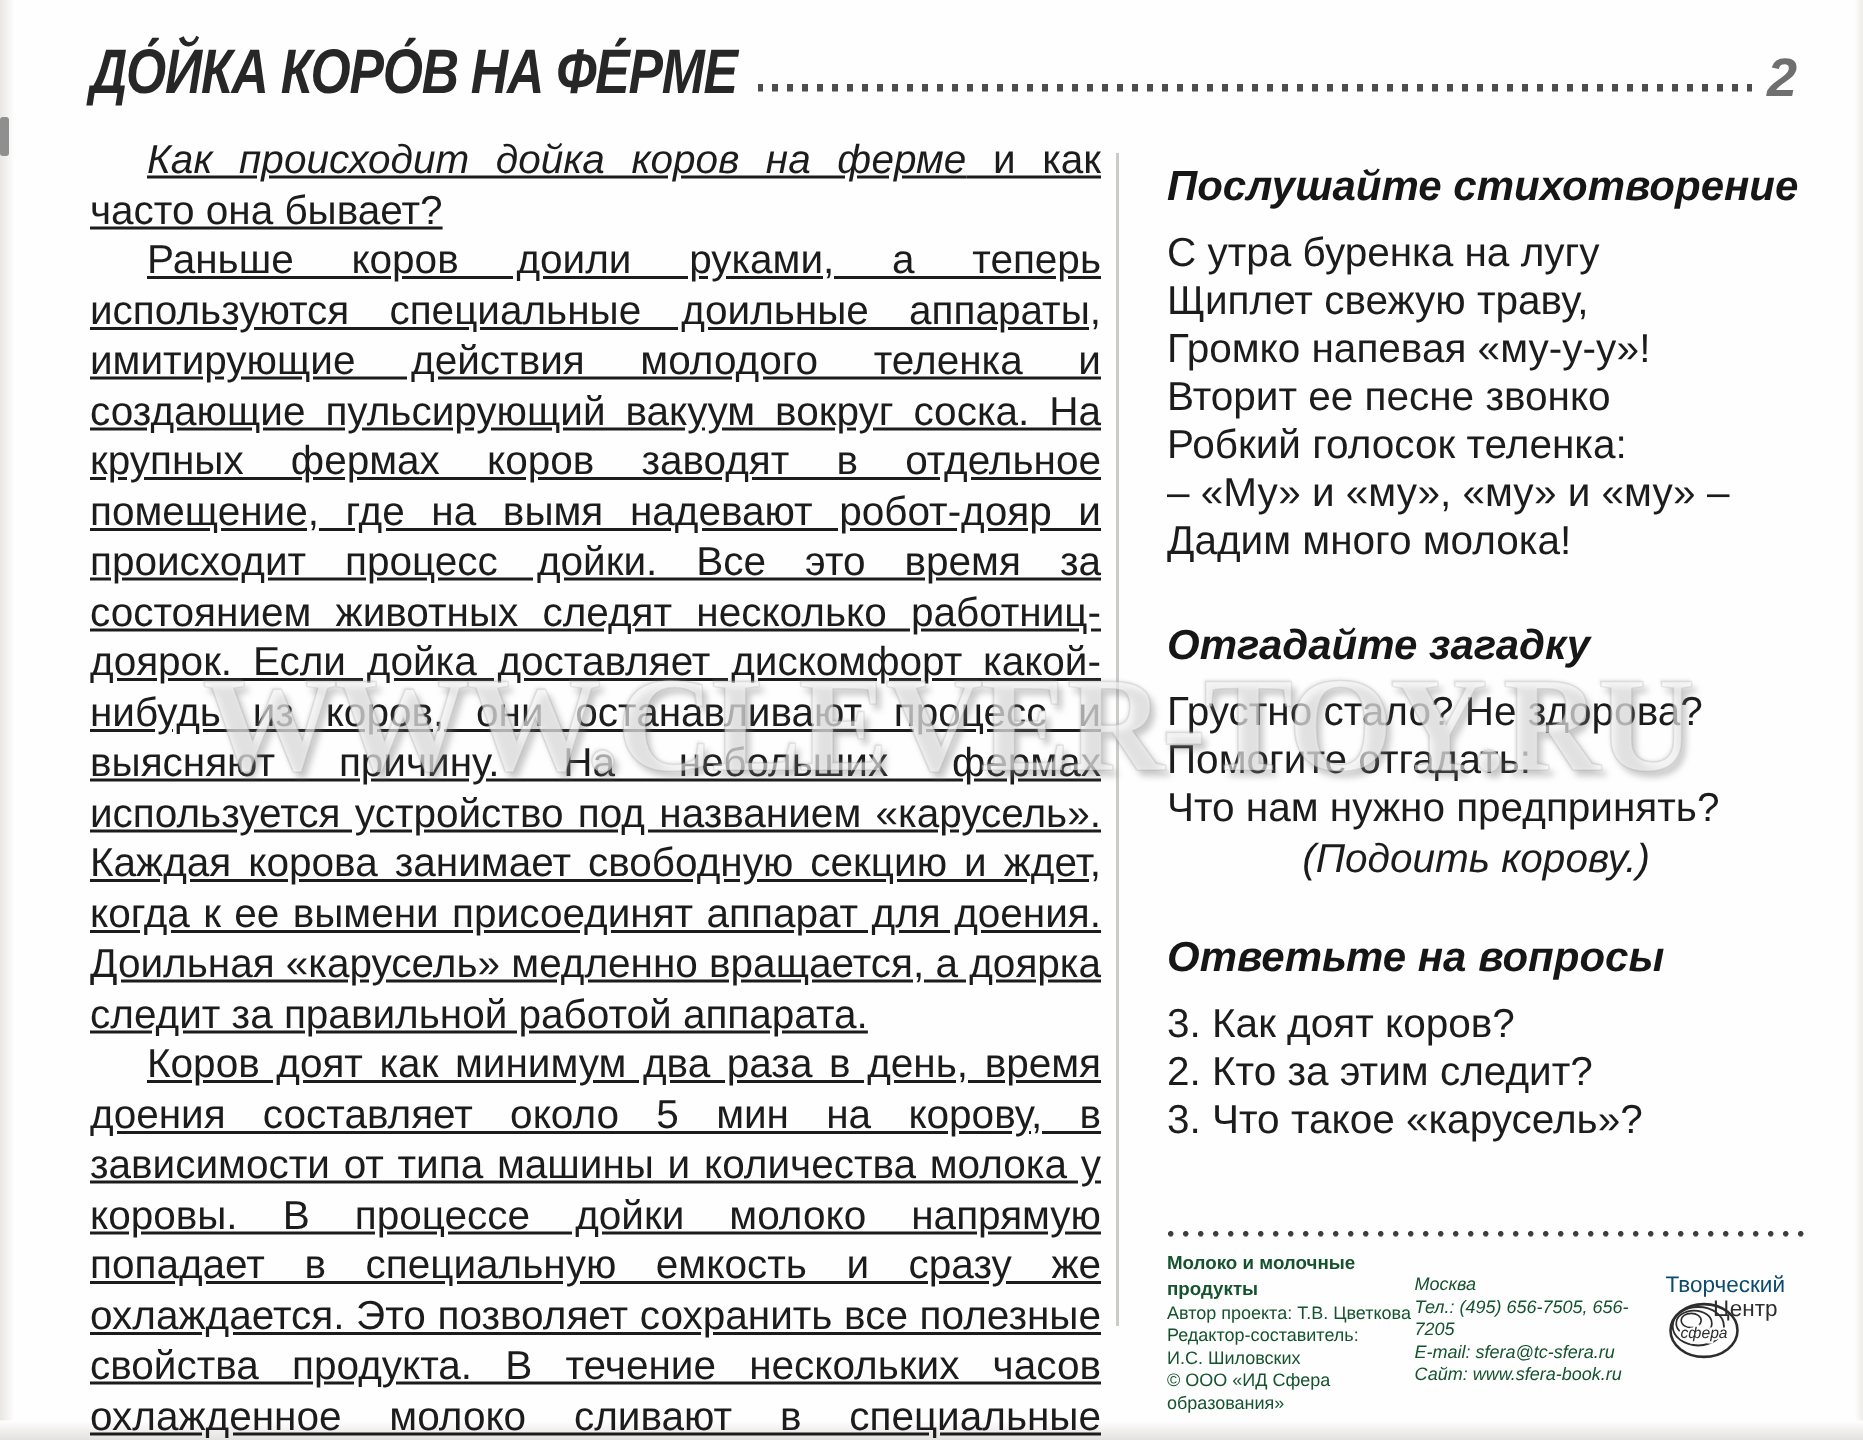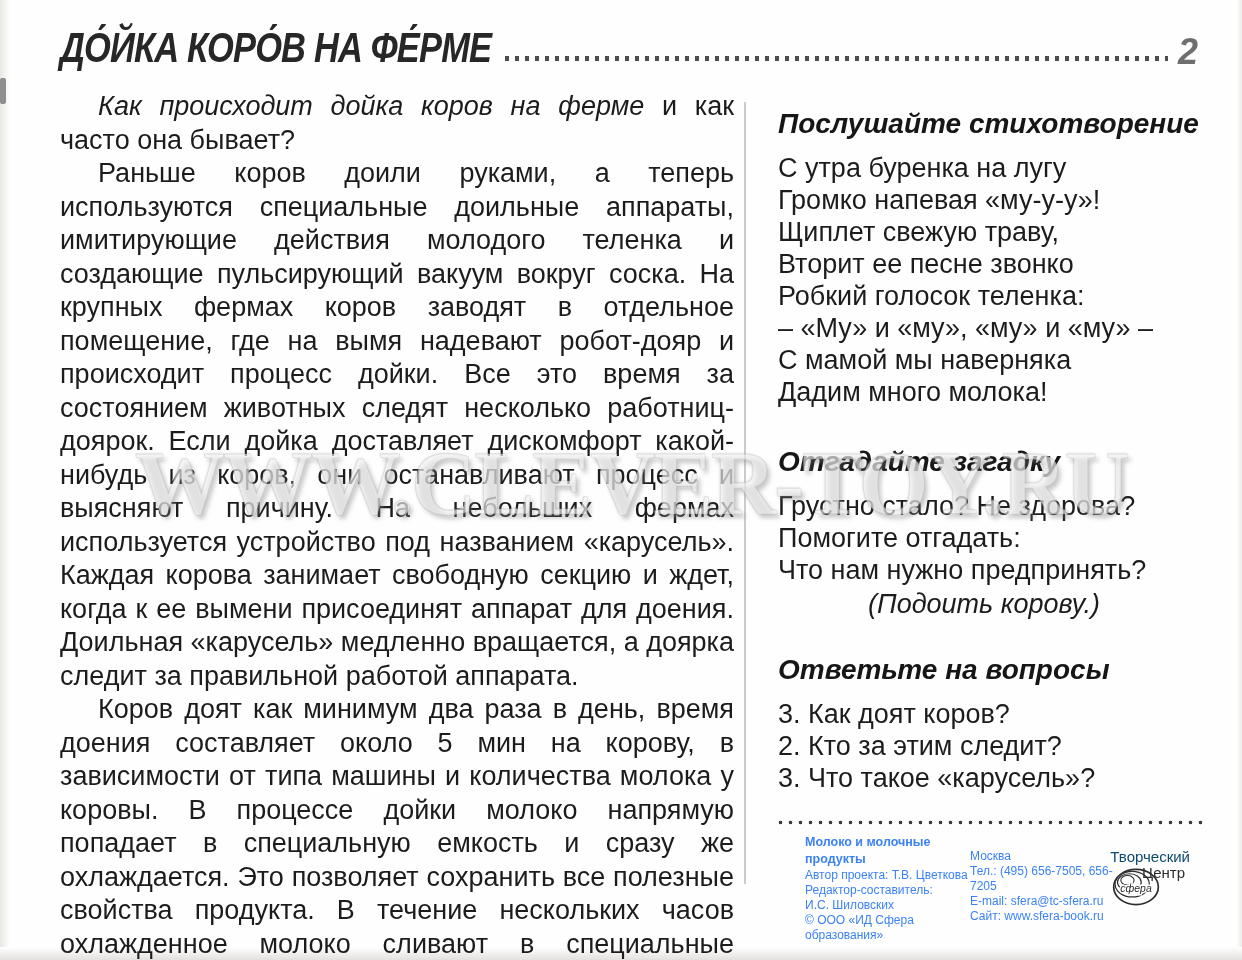--- a/index.html
+++ b/index.html
@@ -29,21 +29,21 @@
     transform:scaleX(0.82); transform-origin:left bottom;
   }
   .leader { flex:1 1 auto; height:5px; margin:0 10px 9px 14px;
     background-image:repeating-linear-gradient(to right,#4d4d4d 0 4px,transparent 4px 10px); }
   .page-num { font-weight:bold; font-style:italic; font-size:36px;
               line-height:1; color:#6f6f6f; }
 
   
   .col-left { position:absolute; left:60px; top:90px; width:674px;
               font-size:27px; line-height:33.5px; text-align:justify; color:#1c1c1c; }
-  .col-left p { margin:0; text-indent:38px; }
+  .col-left p { margin:0; text-indent:38px;text-decoration:underline; }
   .lead-italic { font-style:italic; }
 
   
   .divider { position:absolute; left:744px; top:102px; width:2px; height:782px;
              background:#cbcbc8; }
 
   
   .col-right { position:absolute; left:778px; top:94px; width:428px; color:#1c1c1c;margin-top:14px; }
   .section-heading { margin:0 0 12px; font-size:28px; font-weight:bold;
                      font-style:italic; color:#161616; }
@@ -52,23 +52,23 @@
   .riddle-block { margin-bottom:32px; }
   .riddle-answer { font-style:italic; text-align:right; padding-right:106px;
                    font-size:27px; line-height:36px; }
 
   
   .footer { position:absolute; left:778px; top:820px; width:428px; }
   .footer-dots { height:5px; margin-bottom:9px;
     background-image:radial-gradient(circle at 2.5px 2.5px,#3d3d3d 1.6px,transparent 2.1px);
     background-size:10px 5px; background-repeat:repeat-x; }
   .footer-body { position:relative; min-height:100px; }
-  .fcol { position:absolute; font-size:12px; line-height:15px; color:#3b82f6;margin-left:27px; }
+  .fcol { position:absolute; font-size:12px; line-height:15px; color:#14532d; }
   .fcol-1 { left:0; top:0; width:172px; }
-  .fcol-2 { left:165px; top:15px; width:160px; }
+  .fcol-2 { left:165px; top:15px; width:160px;font-style:italic; }
   .series-title { font-weight:bold; font-size:12.5px; line-height:17px; }
   .logo-line1 { position:absolute; right:16px; top:14px; font-size:15px; color:#0c4a6e; }
   .logo-line2 { position:absolute; right:21px; top:30px; font-size:15px; color:#2d2d2d; }
   .logo-svg   { position:absolute; right:46px; top:34px; }
 
   
   .watermark { position:absolute; left:135px; top:432px; z-index:4;
     pointer-events:none; white-space:nowrap;
     font-family:Liberation Serif, serif; font-weight:bold;
     font-size:90px; letter-spacing:-2px;
@@ -99,26 +99,25 @@
 
   </div>
 
   <div class="divider"></div>
 
   <div class="col-right">
 
     <div class="poem-block">
       <h3 class="section-heading">Послушайте стихотворение</h3>
       <div class="vline">С утра буренка на лугу</div>
+      <div class="vline">Щиплет свежую траву,</div>
       <div class="vline">Громко напевая «му-у-у»!</div>
-      <div class="vline">Щиплет свежую траву,</div>
       <div class="vline">Вторит ее песне звонко</div>
       <div class="vline">Робкий голосок теленка:</div>
       <div class="vline">– «Му» и «му», «му» и «му» –</div>
-      <div class="vline">С мамой мы наверняка</div>
       <div class="vline">Дадим много молока!</div>
     </div>
 
     <div class="riddle-block">
       <h3 class="section-heading">Отгадайте загадку</h3>
       <div class="vline">Грустно стало? Не здорова?</div>
       <div class="vline">Помогите отгадать:</div>
       <div class="vline">Что нам нужно предпринять?</div>
       <div class="riddle-answer">(Подоить корову.)</div>
     </div>

